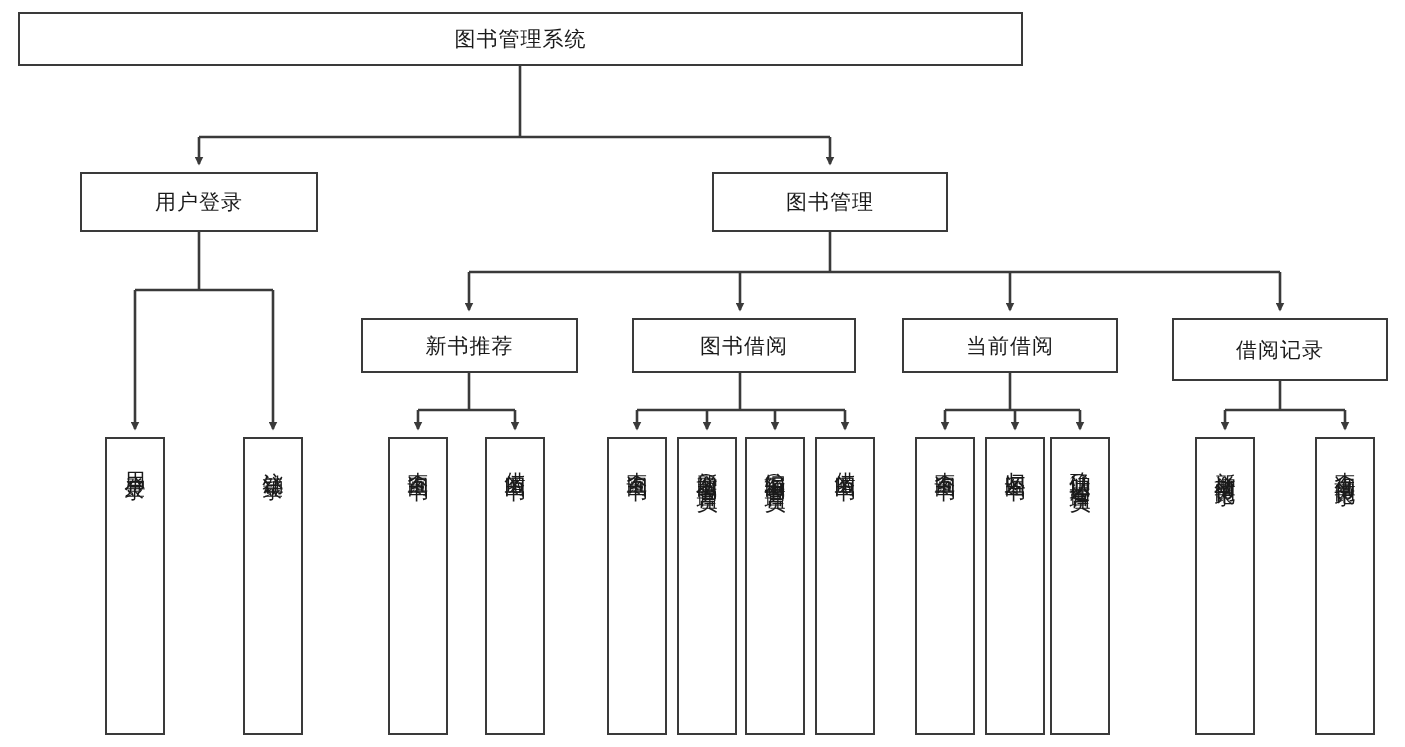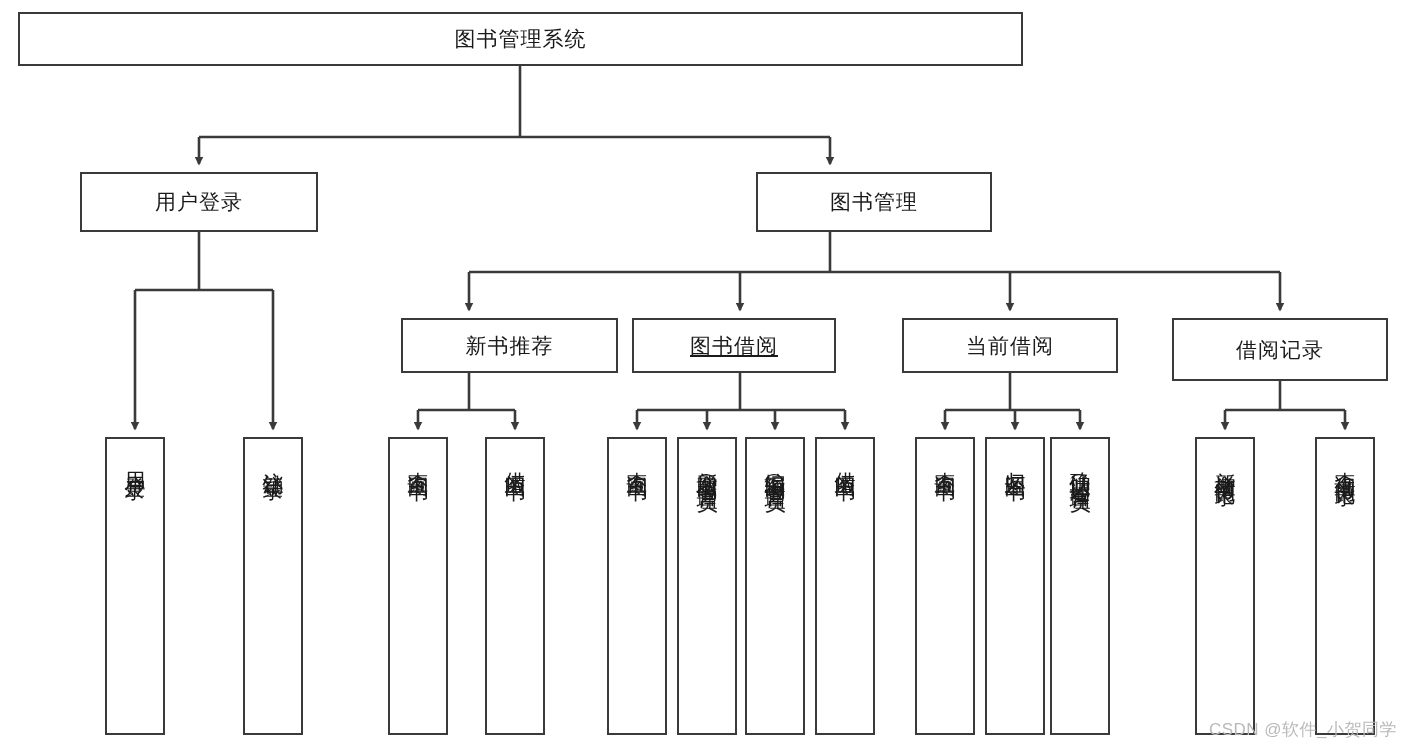--- a/index.html
+++ b/index.html
@@ -119,27 +119,27 @@
     </g>
   </svg>
 
   <div id="nodes-layer">
       <div class="node horiz" style="left: 18px; top: 12px; width: 1005px; height: 54px;">
         <span>图书管理系统</span>
       </div>
       <div class="node horiz" style="left: 80px; top: 172px; width: 238px; height: 60px;">
         <span>用户登录</span>
       </div>
-      <div class="node horiz" style="left: 712px; top: 172px; width: 236px; height: 60px; margin-left: 44px;">
+      <div class="node horiz" style="left: 712px; top: 172px; width: 236px; height: 60px;">
         <span>图书管理</span>
       </div>
-      <div class="node horiz" style="left: 361px; top: 318px; width: 217px; height: 55px; margin-left: 40px;">
+      <div class="node horiz" style="left: 361px; top: 318px; width: 217px; height: 55px;">
         <span>新书推荐</span>
       </div>
-      <div class="node horiz" style="left: 632px; top: 318px; width: 204px; height: 55px; text-decoration: underline;">
+      <div class="node horiz" style="left: 632px; top: 318px; width: 224px; height: 55px;">
         <span>图书借阅</span>
       </div>
       <div class="node horiz" style="left: 902px; top: 318px; width: 216px; height: 55px; justify-content: center;">
         <span>当前借阅</span>
       </div>
       <div class="node horiz" style="left: 1172px; top: 318px; width: 216px; height: 63px;">
         <span>借阅记录</span>
       </div>
       <div class="node vert" style="left: 105px; top: 437px; width: 60px; height: 298px;">
         <span class="vlabel">用户登录</span>
@@ -175,14 +175,13 @@
         <span class="vlabel">确认归还（管理员）</span>
       </div>
       <div class="node vert" style="left: 1195px; top: 437px; width: 60px; height: 298px;">
         <span class="vlabel">新增借阅记录</span>
       </div>
       <div class="node vert" style="left: 1315px; top: 437px; width: 60px; height: 298px;">
         <span class="vlabel">查询借阅记录</span>
       </div>
     </div>
 
-  <div class="watermark">CSDN @软件_小贺同学</div>
 </div>
 
 </body></html>

